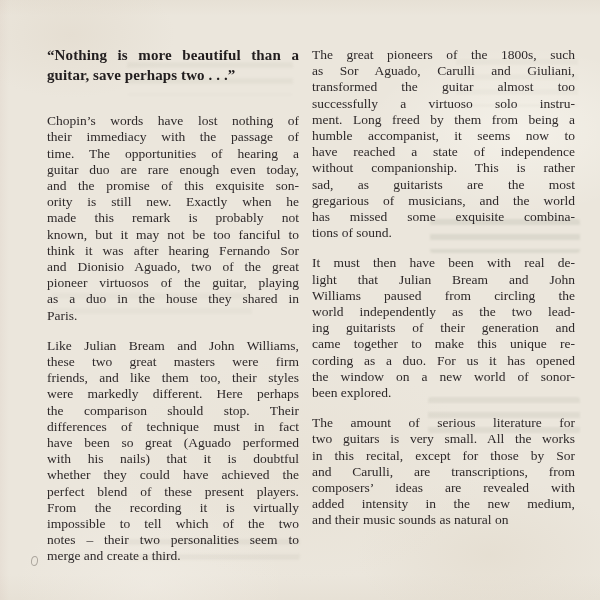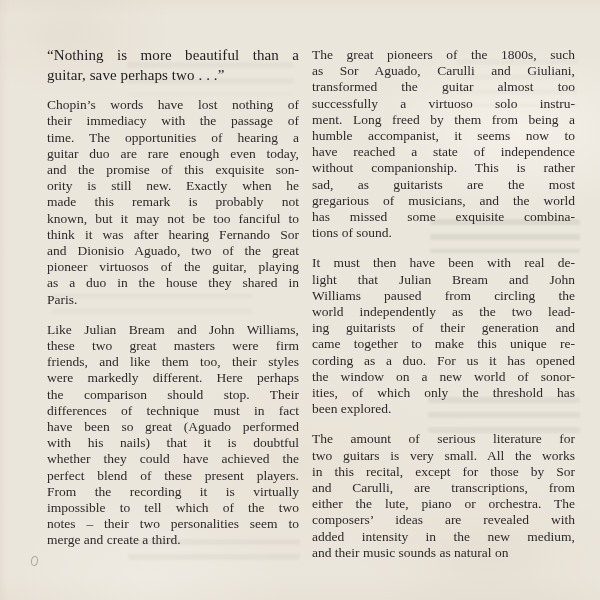--- a/index.html
+++ b/index.html
@@ -61,26 +61,26 @@
     color: #2e292a;
     font-size: 13.5px;
     line-height: 16.2px;
     z-index: 2;
   }
   .col-left  { left: 47px;  top: 46px; width: 252px; }
   .col-right { left: 312px; top: 47px; width: 263px; }
   .block { margin: 0 0 14px 0; }
   .block:last-child { margin-bottom: 8px; }
   .block.heading {
-    font-weight: normal;
+    font-weight: bold;
     font-size: 15px;
     line-height: 19.6px;
     color: #211d1e;
     letter-spacing: 0.1px;
-    margin-bottom: 12px;
+    margin-bottom: 28px;
   }
   .line {
     text-align: justify;
     text-align-last: justify;
     white-space: normal;
   }
   .line.last { text-align-last: left; }
 </style>
 </head>
 <body>
@@ -151,27 +151,25 @@
       </div>
       <div class="block paragraph">
         <div class="line">It must then have been with real de-</div>
         <div class="line">light that Julian Bream and John</div>
         <div class="line">Williams paused from circling the</div>
         <div class="line">world independently as the two lead-</div>
         <div class="line">ing guitarists of their generation and</div>
         <div class="line">came together to make this unique re-</div>
         <div class="line">cording as a duo. For us it has opened</div>
         <div class="line">the window on a new world of sonor-</div>
-        <div class="line">ities, of which only the threshold has</div>
         <div class="line last">been explored.</div>
       </div>
       <div class="block paragraph">
         <div class="line">The amount of serious literature for</div>
         <div class="line">two guitars is very small. All the works</div>
         <div class="line">in this recital, except for those by Sor</div>
         <div class="line">and Carulli, are transcriptions, from</div>
-        <div class="line">either the lute, piano or orchestra. The</div>
         <div class="line">composers’ ideas are revealed with</div>
         <div class="line">added intensity in the new medium,</div>
         <div class="line last">and their music sounds as natural on</div>
       </div>
     </div>
 </div>
 
 </body></html>

